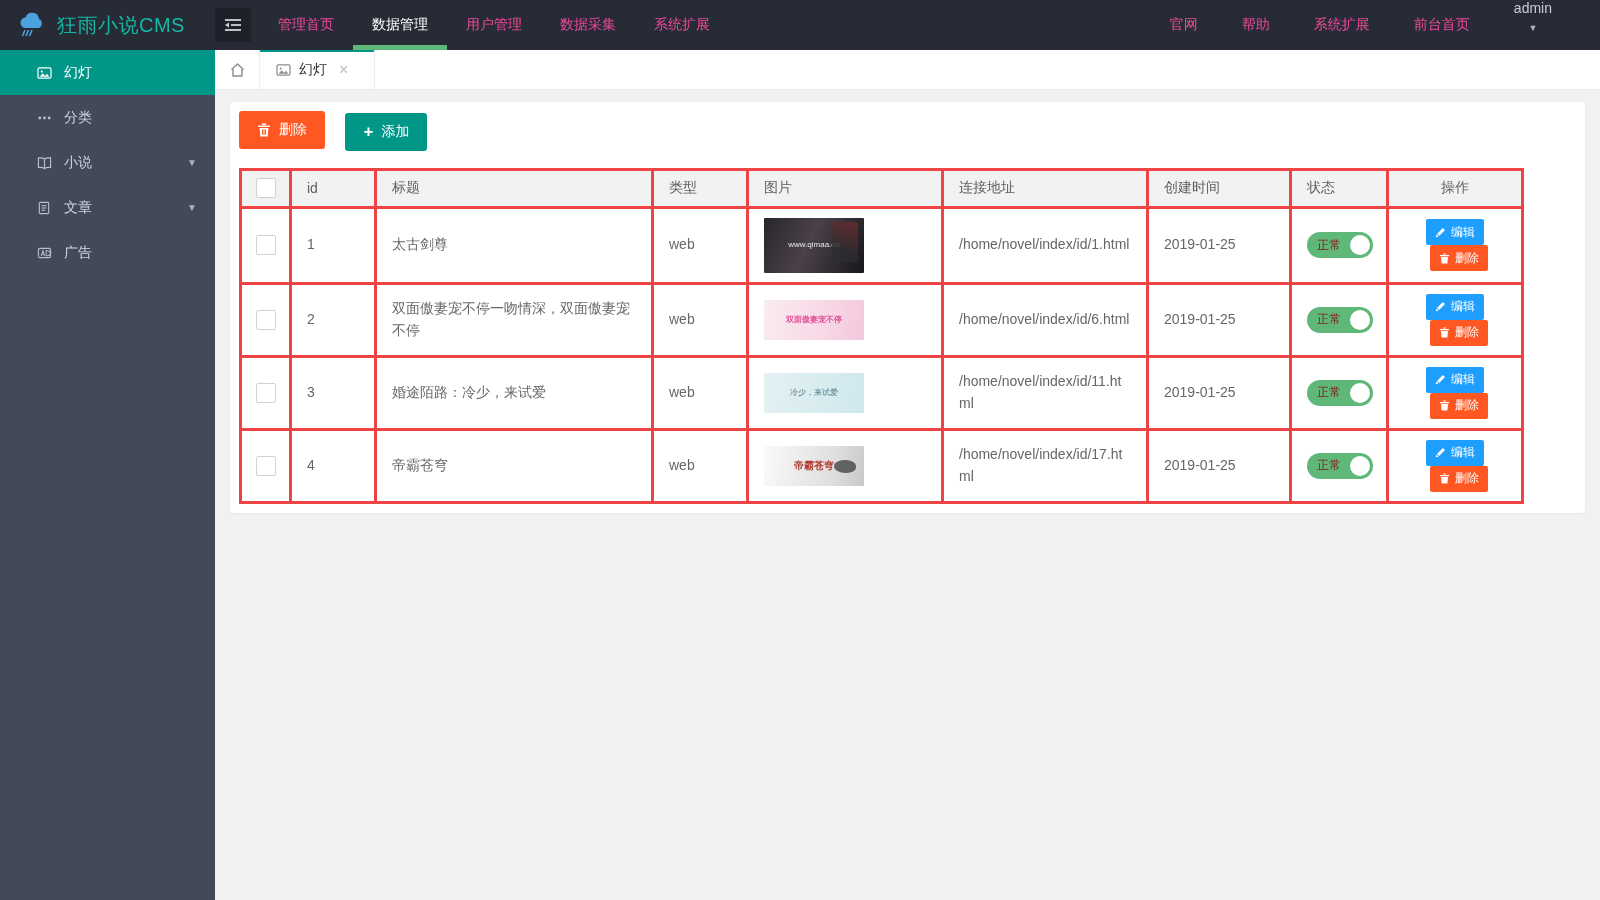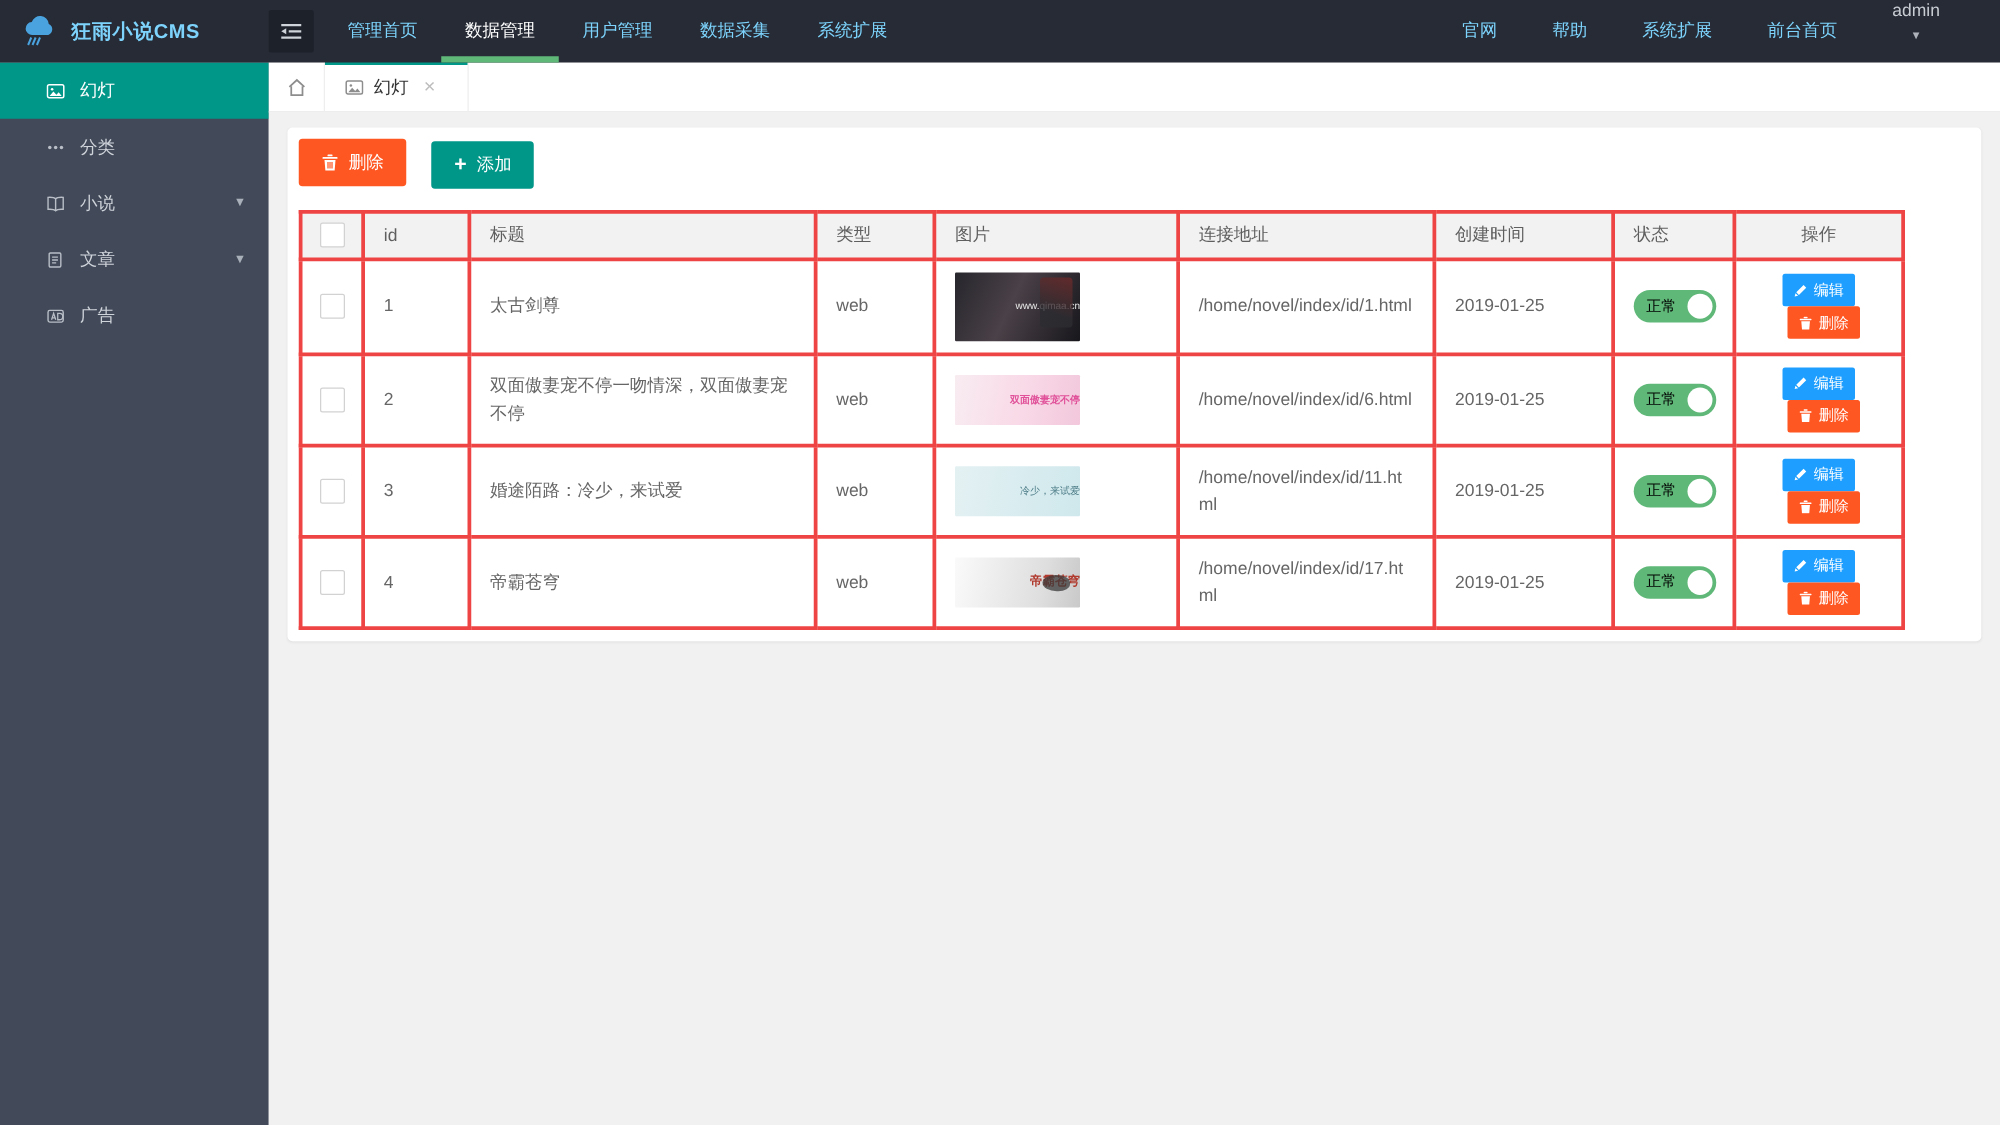--- a/index.html
+++ b/index.html
@@ -3,27 +3,27 @@
 <meta charset="utf-8">
 <style>
   * { margin:0; padding:0; box-sizing:border-box; }
   html,body { width:1600px; height:900px; overflow:hidden;
     font-family:"Liberation Sans","DejaVu Sans",sans-serif; background:#f1f1f1; }
 
   
   .navbar { position:absolute; top:0; left:0; width:1600px; height:50px;
     background:#262b35; display:flex; align-items:stretch; z-index:30; }
   .logo { width:215px; display:flex; align-items:center; padding-left:18px; gap:9px; }
-  .logo-title { color:#7dd3fc; font-size:16px; font-weight:bold; letter-spacing:.5px; }
+  .logo-title { color:#14b8a6; font-size:20px; font-weight:normal; letter-spacing:.5px; }
   .burger { width:36px; height:34px; margin:8px 8px 8px 0; background:#1d212a;
     border-radius:2px; display:flex; align-items:center; justify-content:center;
     color:#cfd3da; cursor:pointer; }
   .nav-menu { display:flex; align-items:stretch; }
   .nav-item { position:relative; padding:0 19px; display:flex; align-items:center;
-    color:#7dd3fc; font-size:14px; cursor:pointer; }
+    color:#ec4899; font-size:14px; cursor:pointer; }
   .nav-item.active { color:#ffffff; }
   .nav-item.active::after { content:""; position:absolute; left:0; right:0; bottom:0;
     height:5px; background:#5FB878; }
   .nav-spacer { flex:1; }
   .nav-right { display:flex; align-items:stretch; padding-right:26px; }
   .nav-right .nav-item { padding:0 22px; }
   .user-item { color:#c8ccd3 !important; gap:7px;flex-direction:column; }
   .caret { font-size:9px; color:#aeb3bb; }
 
   
@@ -68,40 +68,40 @@
     padding:9px 15px; text-align:left; vertical-align:middle; word-break:break-all; }
   thead th { background:#f2f2f2; color:#5f5f5f; height:38px; padding:6px 15px; }
   th.c-center, td.c-center { text-align:center; padding-left:4px; padding-right:4px; }
   tbody td { background:#fff; line-height:1.55; }
 
   .cb { display:inline-block; width:20px; height:20px; background:#fff;
     border:1px solid #d2d2d2; border-radius:2px; vertical-align:middle; cursor:pointer; }
 
   
   .banner { width:100px; height:40px; border-radius:1px; position:relative; overflow:hidden;
-    display:flex; align-items:center; justify-content:flex-end; }
+    display:flex; align-items:center; justify-content:center; }
   .banner span { font-size:8px; line-height:1.2; text-align:center; }
   .banner.b1 { height:55px; background:linear-gradient(115deg,#26262c 0%,#4b4148 45%,#17171c 100%); }
   .banner.b1 span { color:#e8e8e8; }
   .banner.b1::after { content:""; position:absolute; right:6px; top:4px; width:26px; height:40px;
     background:linear-gradient(200deg,#6e2a2a,#2c2c31 70%); opacity:.8; border-radius:3px; }
   .banner.b2 { background:linear-gradient(100deg,#f8ecf1 0%,#f9d9e7 55%,#f2c8dc 100%); }
   .banner.b2 span { color:#e0519a; font-weight:bold; }
   .banner.b3 { background:linear-gradient(100deg,#e4f1f3 0%,#cfe8ec 100%); }
   .banner.b3 span { color:#4a7a85; }
   .banner.b4 { background:linear-gradient(100deg,#fafafa 0%,#dedede 70%,#c9c9c9 100%); }
   .banner.b4 span { color:#b03a2e; font-weight:bold; font-size:10px; }
   .banner.b4::after { content:""; position:absolute; right:8px; top:14px; width:22px; height:13px;
     background:#3a3a3a; border-radius:50% 50% 45% 55%; opacity:.75; }
 
   
   .switch { display:inline-flex; align-items:center; width:66px; height:26px;
     background:#5FB878; border-radius:13px; position:relative; cursor:pointer;
     padding-left:10px; }
-  .switch-label { color:#000000; font-size:12px;text-align:center; }
+  .switch-label { color:#7f1d1d; font-size:12px;text-align:center; }
   .knob { position:absolute; right:3px; top:3px; width:20px; height:20px;
     background:#fff; border-radius:50%; }
 
   
   .mini-btn { display:inline-flex; align-items:center; gap:5px; height:26px; padding:0 9px;
     border:none; border-radius:2px; color:#fff; font-size:12px; cursor:pointer;
     font-family:inherit; vertical-align:middle; }
   .mini-edit { background:#1E9FFF; }
   .mini-del { background:#FF5722; margin-left:8px; }
 

